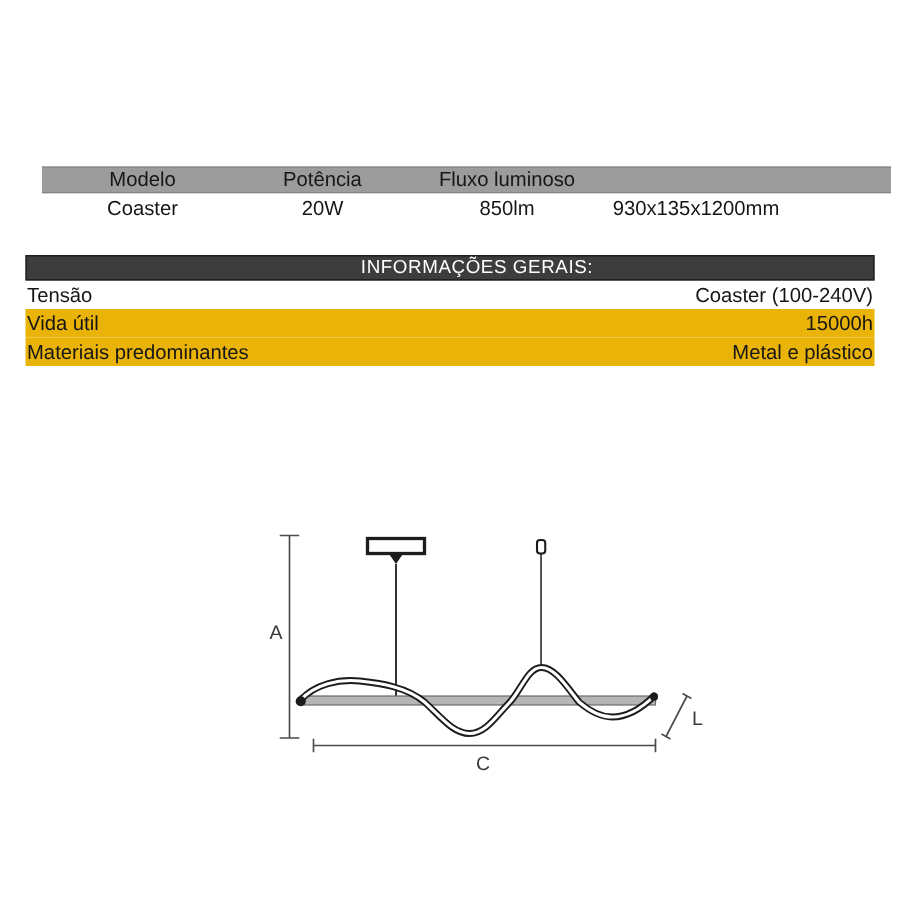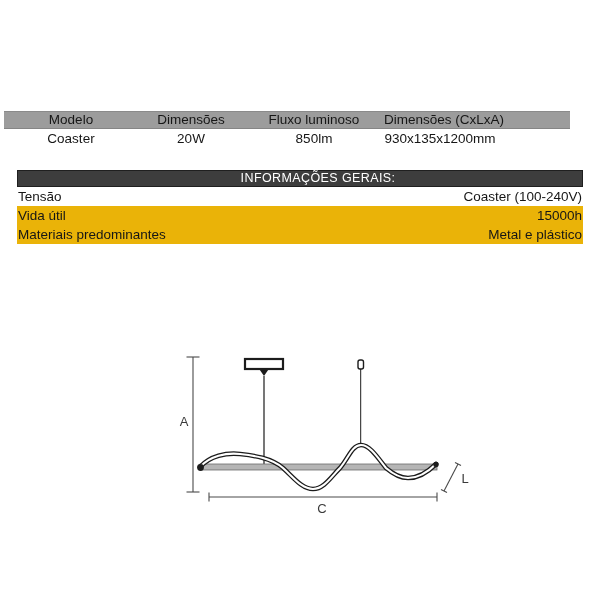--- a/index.html
+++ b/index.html
@@ -4,21 +4,21 @@
 <style>
   html, body { margin: 0; padding: 0; background: #ffffff; }
   body {
     width: 600px; height: 600px;
     font-family: "Liberation Sans", sans-serif;
     color: #161616;
   }
   .page { position: relative; width: 600px; height: 600px; overflow: hidden; background: #fff; }
 
   
-  .spec-table { position: absolute; left: 4px; top: 111px; width: 566px; }
+  .spec-table { position: absolute; left: 28px; top: 111px; width: 566px; }
   .spec-row {
     display: grid;
     grid-template-columns: 134px 106px 140px 112px 74px;
     align-items: center;
   }
   .spec-row.header {
     background: #9c9c9c;
     height: 18px;
     border-top: 1px solid #8a8a8a;
     border-bottom: 1px solid #858585;
@@ -55,23 +55,22 @@
   .art { stroke: #1c1c1c; fill: none; }
 </style>
 </head>
 <body>
 
 <div class="page">
 
   <div class="spec-table">
     <div class="spec-row header">
       <div class="spec-cell">Modelo</div>
-      <div class="spec-cell">Dimensões</div>
+      <div class="spec-cell">Potência</div>
       <div class="spec-cell">Fluxo luminoso</div>
-      <div class="spec-cell">Dimensões (CxLxA)</div>
       <div class="spec-cell"></div>
     </div>
     <div class="spec-row values">
       <div class="spec-cell">Coaster</div>
       <div class="spec-cell">20W</div>
       <div class="spec-cell">850lm</div>
       <div class="spec-cell">930x135x1200mm</div>
       <div class="spec-cell"></div>
     </div>
   </div>

